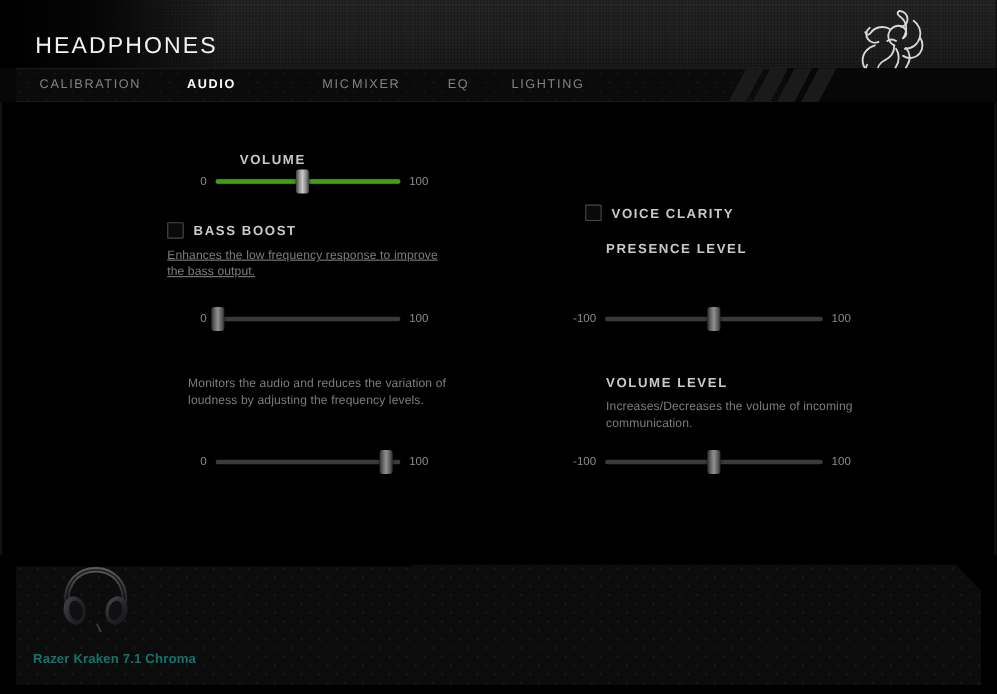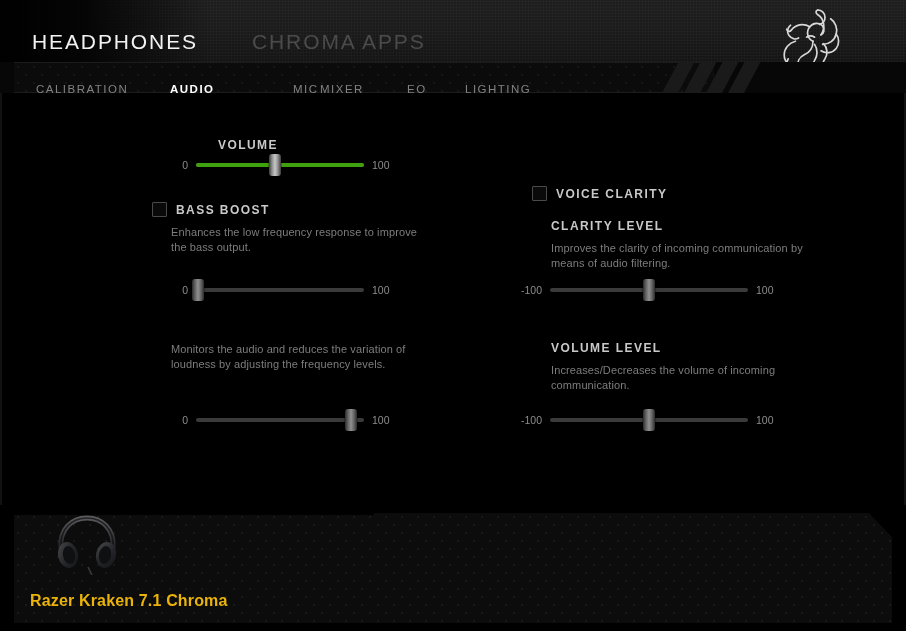--- a/index.html
+++ b/index.html
@@ -63,21 +63,21 @@
   .nav-slashes i {
     position:absolute; top:-6px; width:16px; height:44px;
     background:#1a1a1a;
     transform:skewX(-28deg);
   }
   .nav-slashes i:nth-child(1){ left:10px; }
   .nav-slashes i:nth-child(2){ left:32px; }
   .nav-slashes i:nth-child(3){ left:54px; }
   .nav-slashes i:nth-child(4){ left:76px; }
   .nav-items {
-    position:absolute; left:0; top:12px; height:31px; width:906px;
+    position:absolute; left:0; top:0; height:31px; width:906px;
     display:flex; align-items:center;
   }
   .nav-item {
     position:absolute; top:0; height:31px; line-height:31px;
     font-size:11.5px; letter-spacing:.13em; color:#828282;
     white-space:nowrap; cursor:pointer;
   }
   .nav-item.active { color:#ffffff; font-weight:bold; }
 
   
@@ -164,34 +164,33 @@
     background:#000;
   }
 
   .headset {
     position:absolute; left:52px; top:8px; width:70px; height:62px;
   }
   .headset svg { width:100%; height:100%; display:block; }
 
   .device-name {
     position:absolute; left:30px; top:592px;
-    font-size:16px; color:#eab308; font-weight:bold;
+    font-size:12px; color:#0f766e; font-weight:bold;
     letter-spacing:.01em; white-space:nowrap;
   }
 </style>
 </head>
 <body>
 
 <div id="app">
 
   <div class="header">
     <div class="header-left-fade"></div>
 
     <div class="title-tab active">HEADPHONES</div>
-    <div class="title-tab inactive">CHROMA APPS</div>
 
     <div class="razer-logo">
       <svg viewBox="0 0 100 100" xmlns="http://www.w3.org/2000/svg">
         <g fill="none" stroke="#d8d8d8" stroke-width="2.1" stroke-linecap="round" stroke-linejoin="round">
           <path d="M50 44 c-7 -3 -9 -12 -4 -18 c4 -5 12 -6 16 -1 c3 4 2 9 -2 11"></path>
           <path d="M60 36 c6 -9 4 -20 -4 -25 c-3 -2 -3 -5 0 -6"></path>
           <path d="M56 5 c5 0 9 4 9 9 c0 5 -3 8 -7 9"></path>
           <path d="M72 16 c6 4 9 12 7 19 c-2 8 -9 13 -17 13"></path>
           <path d="M79 35 c4 5 4 13 0 18 c-5 6 -13 7 -19 3"></path>
           <path d="M46 26 c-8 -5 -18 -3 -23 4 c-2 3 -5 2 -6 -1"></path>
@@ -240,21 +239,21 @@
         <div class="handle" style="left:47%;"></div>
       </div>
       <div class="slider-max">100</div>
     </div>
 
     <div class="group" style="left:150px; top:109px;">
       <div class="chk-row">
         <div class="checkbox"></div>
         <div class="group-title">BASS BOOST</div>
       </div>
-      <div class="group-desc" style="margin-left:19px;">Enhances the low frequency response to improve the bass output.</div>
+      <div class="group-desc" style="text-decoration:underline;">Enhances the low frequency response to improve the bass output.</div>
     </div>
     <div class="slider-row" style="left:158px; top:191px;">
       <div class="slider-min">0</div>
       <div class="track" style="width:168px;">
         <div class="handle dim" style="left:1%;"></div>
       </div>
       <div class="slider-max">100</div>
     </div>
 
     <div class="group" style="left:150px; top:241px;">
@@ -269,22 +268,21 @@
     </div>
 
     <div class="group" style="left:530px; top:93px;">
       <div class="chk-row">
         <div class="checkbox"></div>
         <div class="group-title">VOICE CLARITY</div>
       </div>
     </div>
 
     <div class="group" style="left:549px; top:126px;">
-      <div class="group-title">CLARITY LEVEL</div>
-      <div class="group-desc">Improves the clarity of incoming communication by means of audio filtering.</div>
+      <div class="group-title">PRESENCE LEVEL</div>
     </div>
     <div class="slider-row" style="left:512px; top:191px;">
       <div class="slider-min">-100</div>
       <div class="track" style="width:198px;">
         <div class="handle dim" style="left:50%;"></div>
       </div>
       <div class="slider-max">100</div>
     </div>
 
     <div class="group" style="left:549px; top:248px;">

